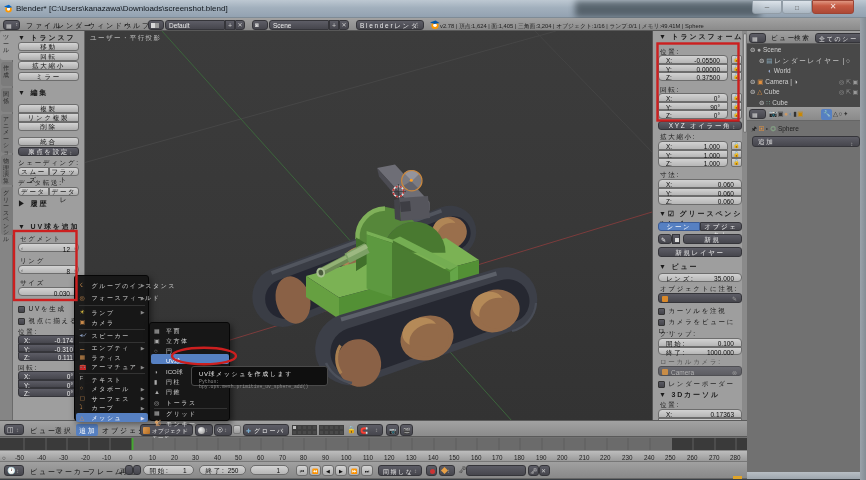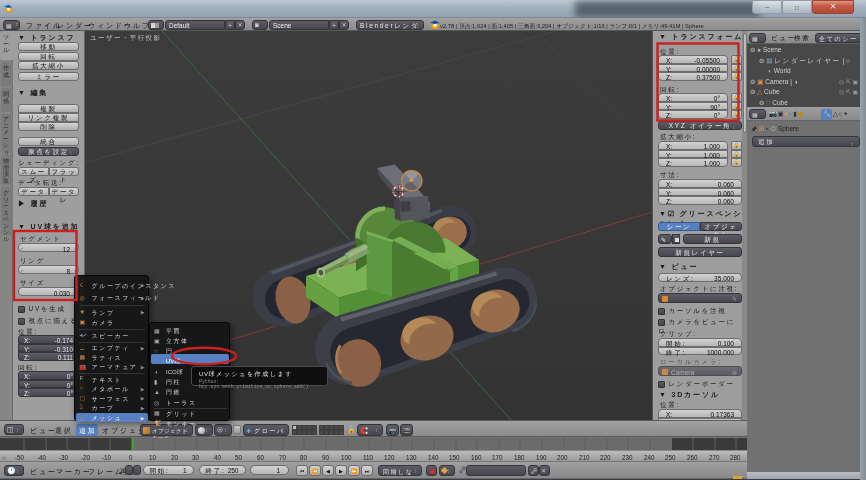--- a/index.html
+++ b/index.html
@@ -17,20 +17,21 @@
 </style></head>
 <body>
 
 <div class="ab" style="left:0;top:0;width:866px;height:18px;background:linear-gradient(#bdc8d2,#a2b0bd 45%,#93a2b1);border-bottom:1px solid #7e8b96">
  <div class="ab" style="left:575px;top:1px;width:185px;height:16px;background:linear-gradient(#46525a,#39444c);opacity:.75;filter:blur(3px)"></div>
  <svg class="ab" style="left:4px;top:4px" width="9" height="9" viewBox="0 0 11 11">
       <circle cx="5.5" cy="6.5" r="4" fill="#f90"></circle>
       <circle cx="5.5" cy="6.2" r="2" fill="#fff"></circle>
       <path d="M0,3 L6,1 L10,4 L5,5 Z" fill="#06c"></path>
     </svg>
+ <div class="ab" style="left:16px;top:4px;font-size:8px;color:#12181e">Blender* [C:\Users\kanazawa\Downloads\screenshot.blend]</div>
 
  <div class="ab" style="left:752px;top:0px;width:30px;height:14px;background:linear-gradient(rgba(226,232,238,.85),rgba(172,184,195,.85));border:1px solid #919ca6;border-radius:0 0 3px 3px;color:#555;font-size:8px;text-align:center;line-height:11px">–</div>
  <div class="ab" style="left:782px;top:0px;width:30px;height:14px;background:linear-gradient(rgba(226,232,238,.85),rgba(172,184,195,.85));border:1px solid #919ca6;border-radius:0 0 3px 3px;color:#555;font-size:6.5px;text-align:center;line-height:13px">□</div>
  <div class="ab" style="left:812px;top:0px;width:42px;height:14px;background:linear-gradient(#e09681,#c65a43 40%,#ad4936);border:1px solid #9c4434;border-radius:0 0 3px 3px;color:#f4e4e0;font-size:8px;text-align:center;line-height:12px">✕</div>
 </div>
 
 <div class="ab" style="left:0;top:18px;width:866px;height:13px;background:linear-gradient(#a2a2a2,#8b8b8b);border-bottom:1px solid #585858">
  <div class="dk ab" style="left:3px;top:1.5px;width:17px;height:10px">
       <span style="position:absolute;left:2px;top:1px;font-size:6px;color:#cfcfcf">▦</span>
       <span style="position:absolute;right:1px;top:0px;font-size:5px;color:#bbb">↕</span>

